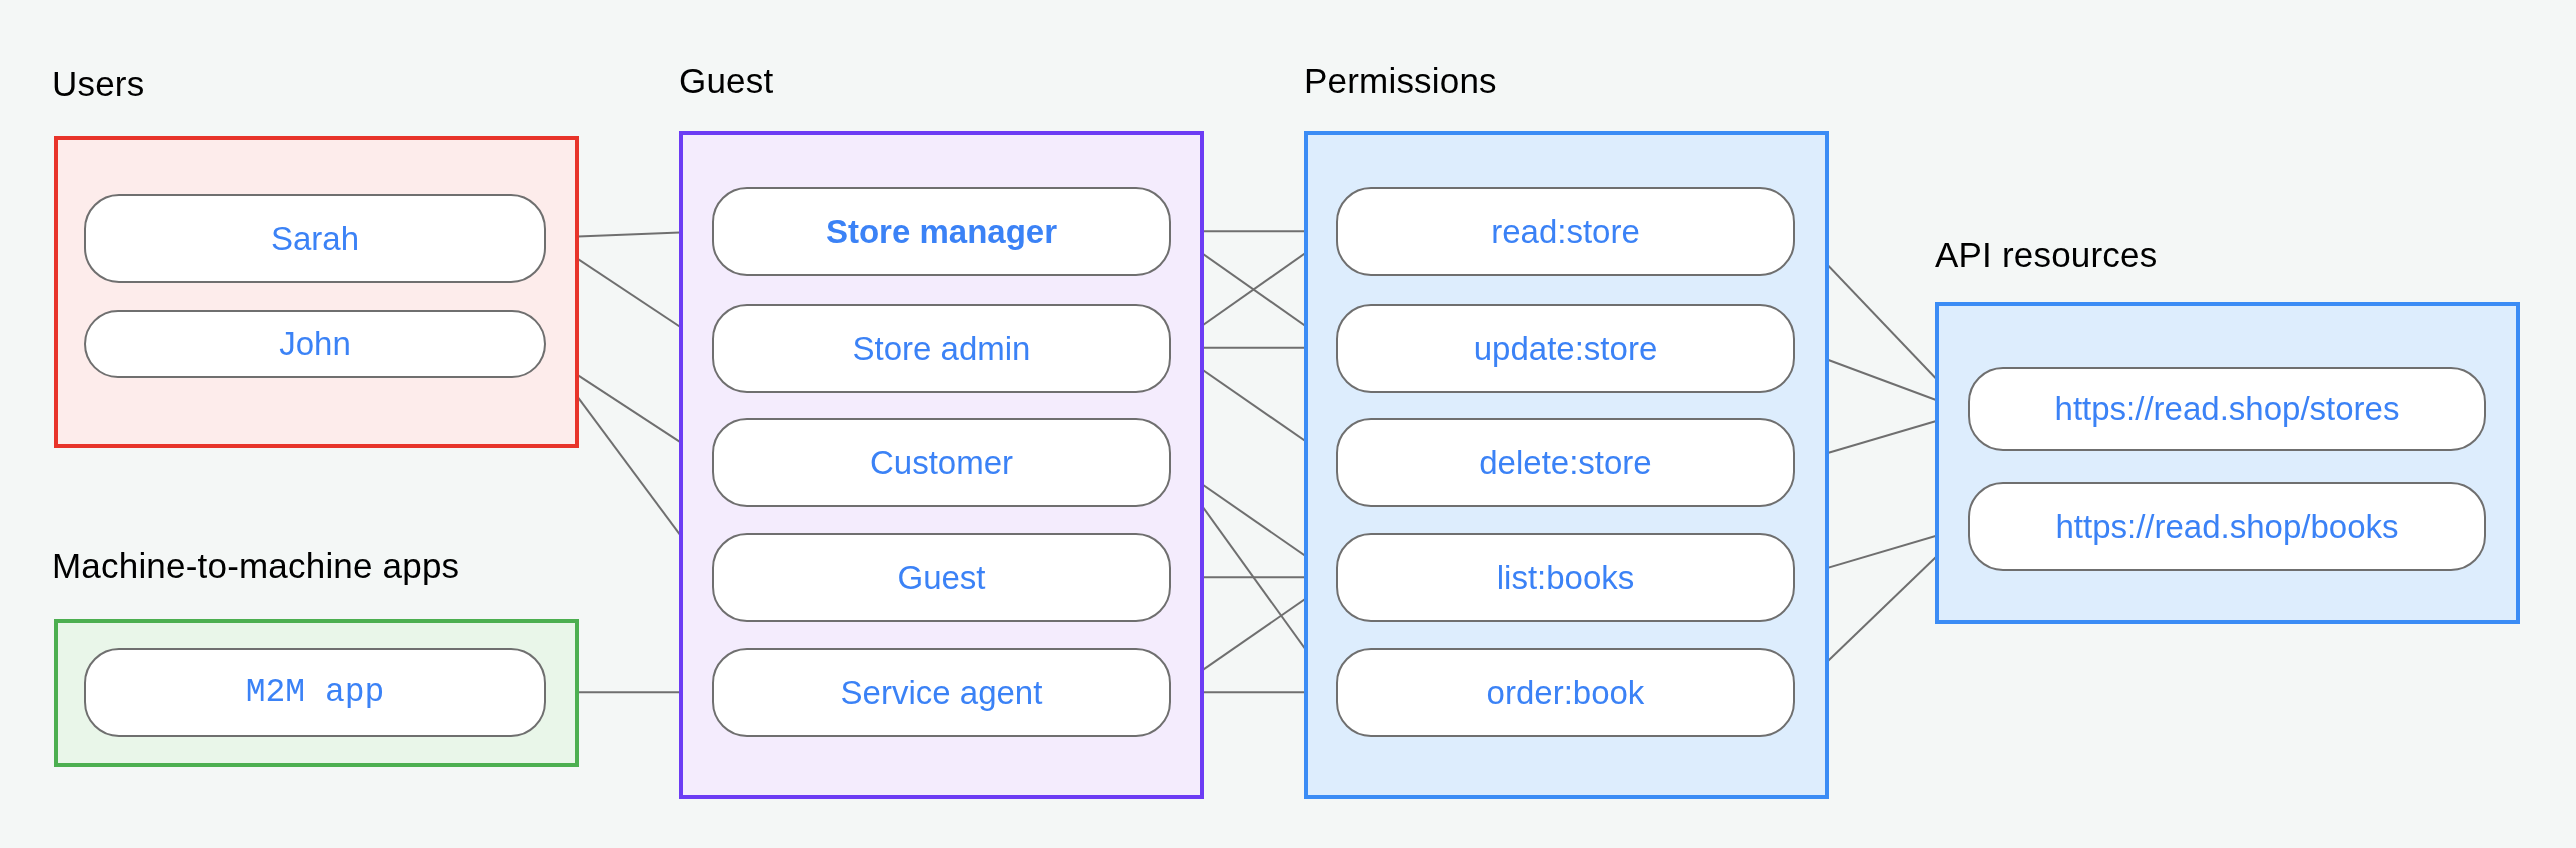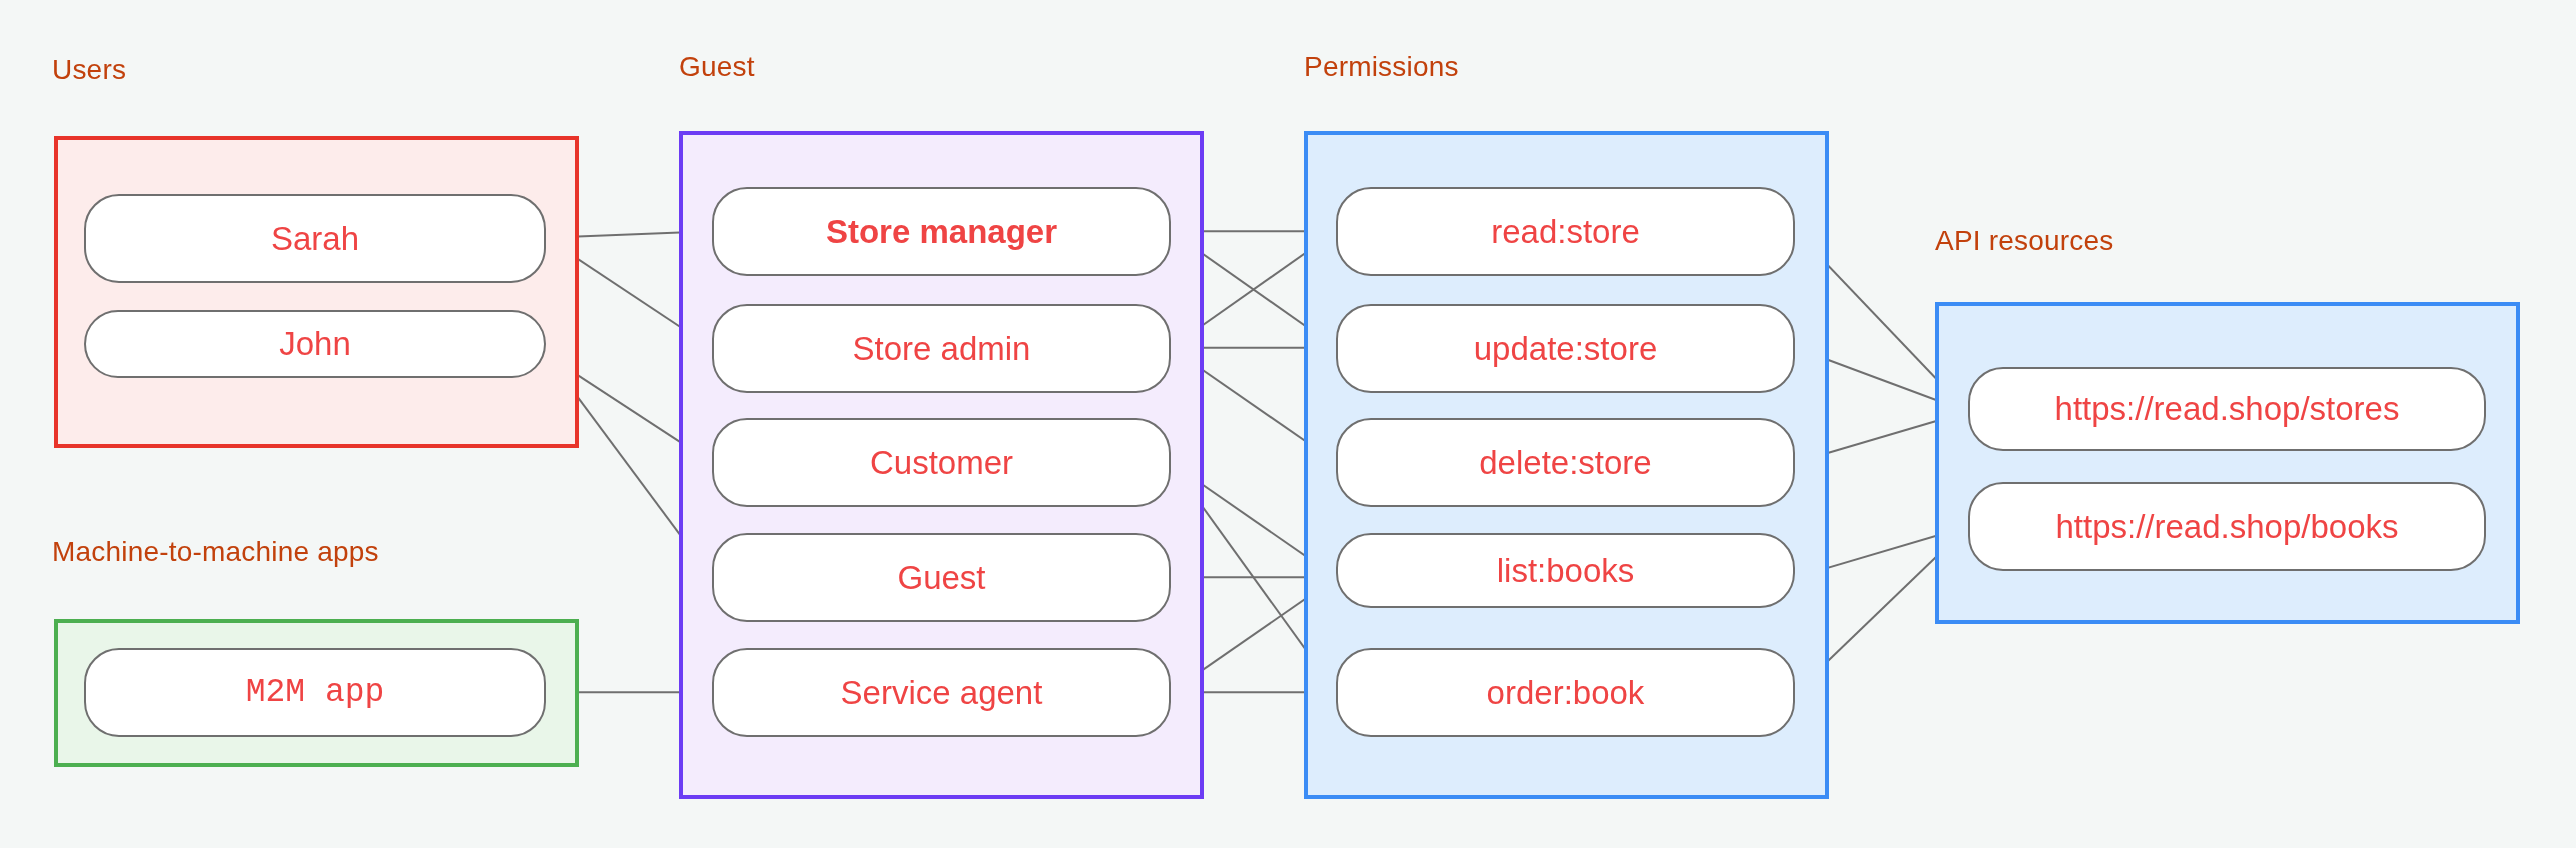--- a/index.html
+++ b/index.html
@@ -22,42 +22,43 @@
   svg.wires {
     position: absolute;
     left: 0;
     top: 0;
     width: 2576px;
     height: 848px;
     pointer-events: none;
   }
   .group-label {
     position: absolute;
-    font-size: 28px;
-    color: #c2410c;
+    font-size: 35px;
+    color: #000000;
     white-space: nowrap;
     letter-spacing: 0.2px;
+    margin-top: 10px;
   }
   .group-box {
     position: absolute;
     box-sizing: border-box;
     border-width: 4.4px;
     border-style: solid;
   }
   .node {
     position: absolute;
     box-sizing: border-box;
     background: #ffffff;
     border: 2.6px solid #6f6f6f;
     border-radius: 35px;
     display: flex;
     align-items: center;
     justify-content: center;
     font-size: 33px;
-    color: #ef4444;
+    color: #3b82f6;
     white-space: nowrap;
   }
 </style>
 </head>
 <body>
 
 <div id="canvas">
   <svg class="wires" id="wires" viewBox="0 0 1571 517" preserveAspectRatio="none">
       <line x1="333" y1="145" x2="434" y2="141" stroke="#6f6f6f" stroke-width="2" vector-effect="non-scaling-stroke"></line>
       <line x1="333" y1="145" x2="434" y2="212" stroke="#6f6f6f" stroke-width="2" vector-effect="non-scaling-stroke"></line>
@@ -105,21 +106,21 @@
       <div class="node" style="left: 712px; top: 187px; width: 459px; height: 89px; font-weight: bold;">Store manager</div>
       <div class="node" style="left: 712px; top: 304px; width: 459px; height: 89px;">Store admin</div>
       <div class="node" style="left: 712px; top: 418px; width: 459px; height: 89px;">Customer</div>
       <div class="node" style="left: 712px; top: 533px; width: 459px; height: 89px;">Guest</div>
       <div class="node" style="left: 712px; top: 648px; width: 459px; height: 89px;">Service agent</div>
       <div class="group-label" style="left: 1304px; top: 51px;">Permissions</div>
       <div class="group-box" style="left: 1304px; top: 131px; width: 525px; height: 668px; border-color: rgb(59, 140, 245); background: rgb(221, 237, 253);"></div>
       <div class="node" style="left: 1336px; top: 187px; width: 459px; height: 89px;">read:store</div>
       <div class="node" style="left: 1336px; top: 304px; width: 459px; height: 89px;">update:store</div>
       <div class="node" style="left: 1336px; top: 418px; width: 459px; height: 89px;">delete:store</div>
-      <div class="node" style="left: 1336px; top: 533px; width: 459px; height: 75px;">list:books</div>
+      <div class="node" style="left: 1336px; top: 533px; width: 459px; height: 89px;">list:books</div>
       <div class="node" style="left: 1336px; top: 648px; width: 459px; height: 89px;">order:book</div>
       <div class="group-label" style="left: 1935px; top: 225px;">API resources</div>
       <div class="group-box" style="left: 1935px; top: 302px; width: 585px; height: 322px; border-color: rgb(59, 140, 245); background: rgb(221, 237, 253);"></div>
       <div class="node" style="left: 1968px; top: 367px; width: 518px; height: 84px;">https://read.shop/stores</div>
       <div class="node" style="left: 1968px; top: 482px; width: 518px; height: 89px;">https://read.shop/books</div>
     </div>
 </div>
 
 
 </body></html>

